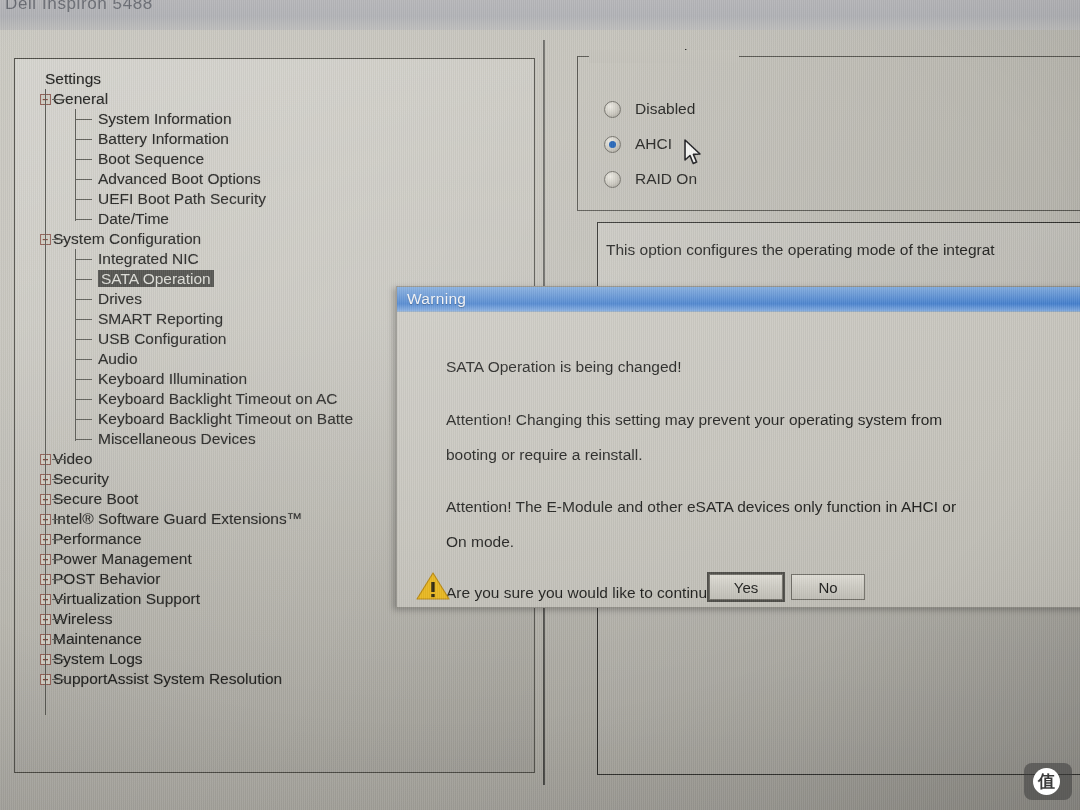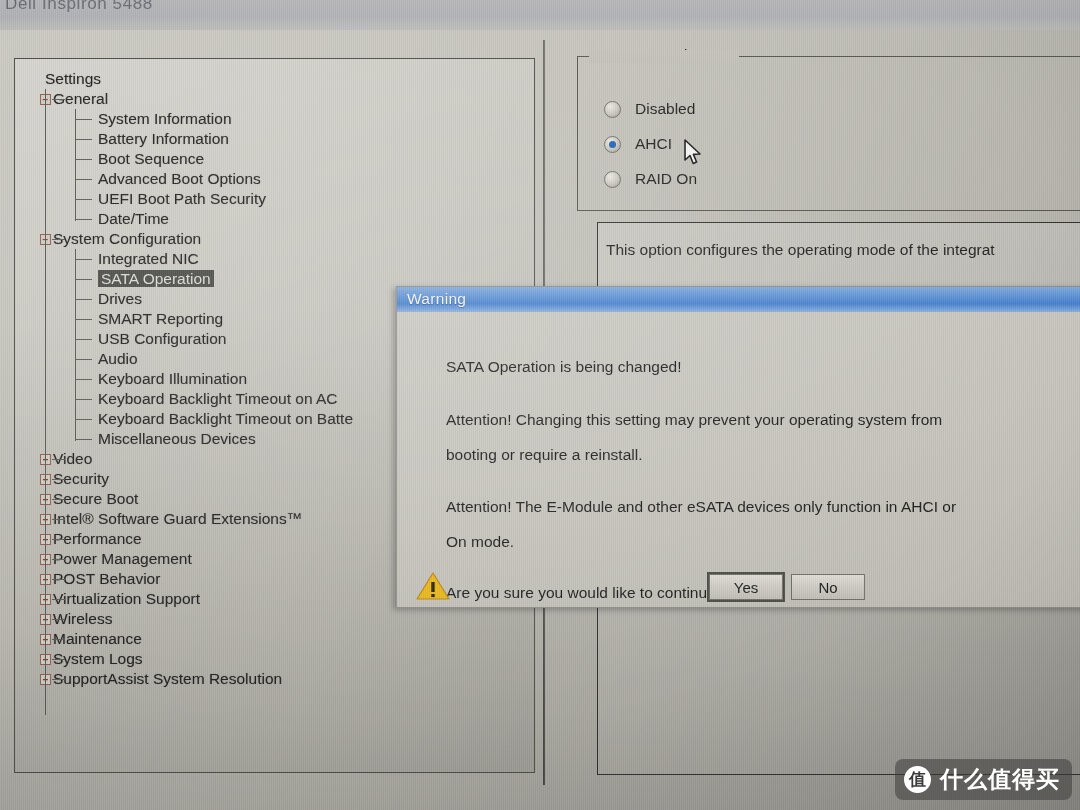--- a/index.html
+++ b/index.html
@@ -311,19 +311,18 @@
     <path d="M18,3 L34,29 L2,29 Z" fill="#e8b519" stroke="#b8860b" stroke-width="1.2" stroke-linejoin="round"></path>
     <rect x="16.3" y="12" width="3.4" height="10" fill="#2b2208"></rect>
     <rect x="16.3" y="24" width="3.4" height="3.1" fill="#2b2208"></rect>
   </svg>
 
   <div class="dlg-btn default" style="left:709px;">Yes</div>
   <div class="dlg-btn" style="left:791px;">No</div>
 
   <div id="watermark">
     <div id="wm-badge">值</div>
-    <div id="wm-text">什么值得买</div>
   </div>
 
 </div>
 
 <div id="scanlines"></div>
 <div id="vignette"></div>
 
 </body></html>

